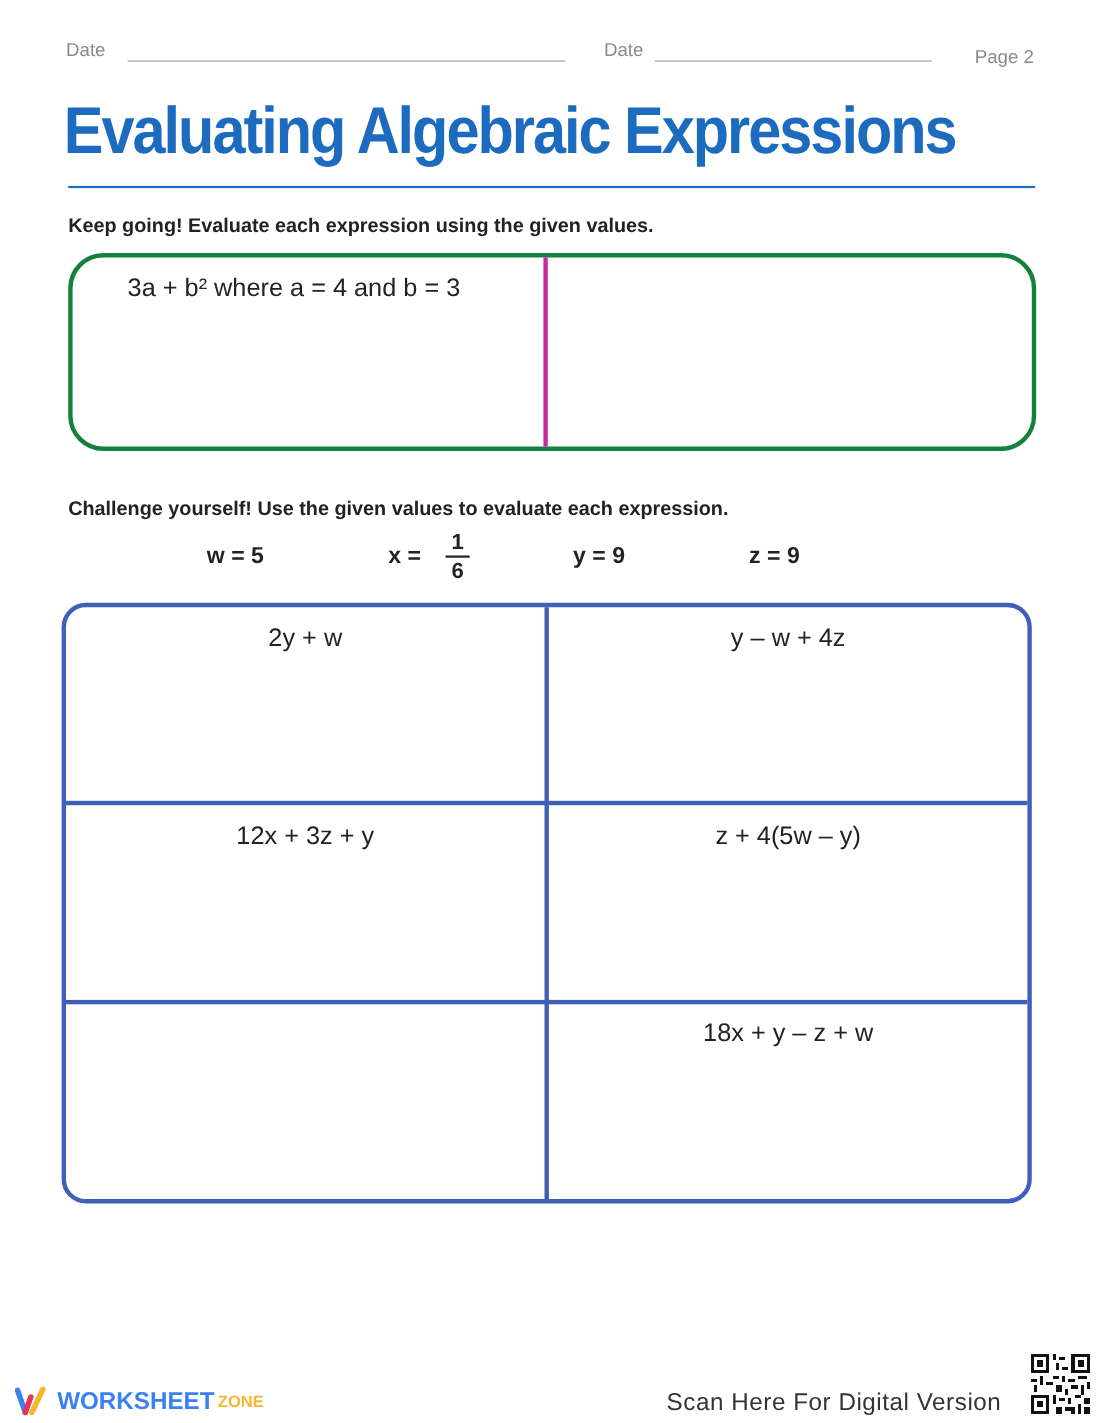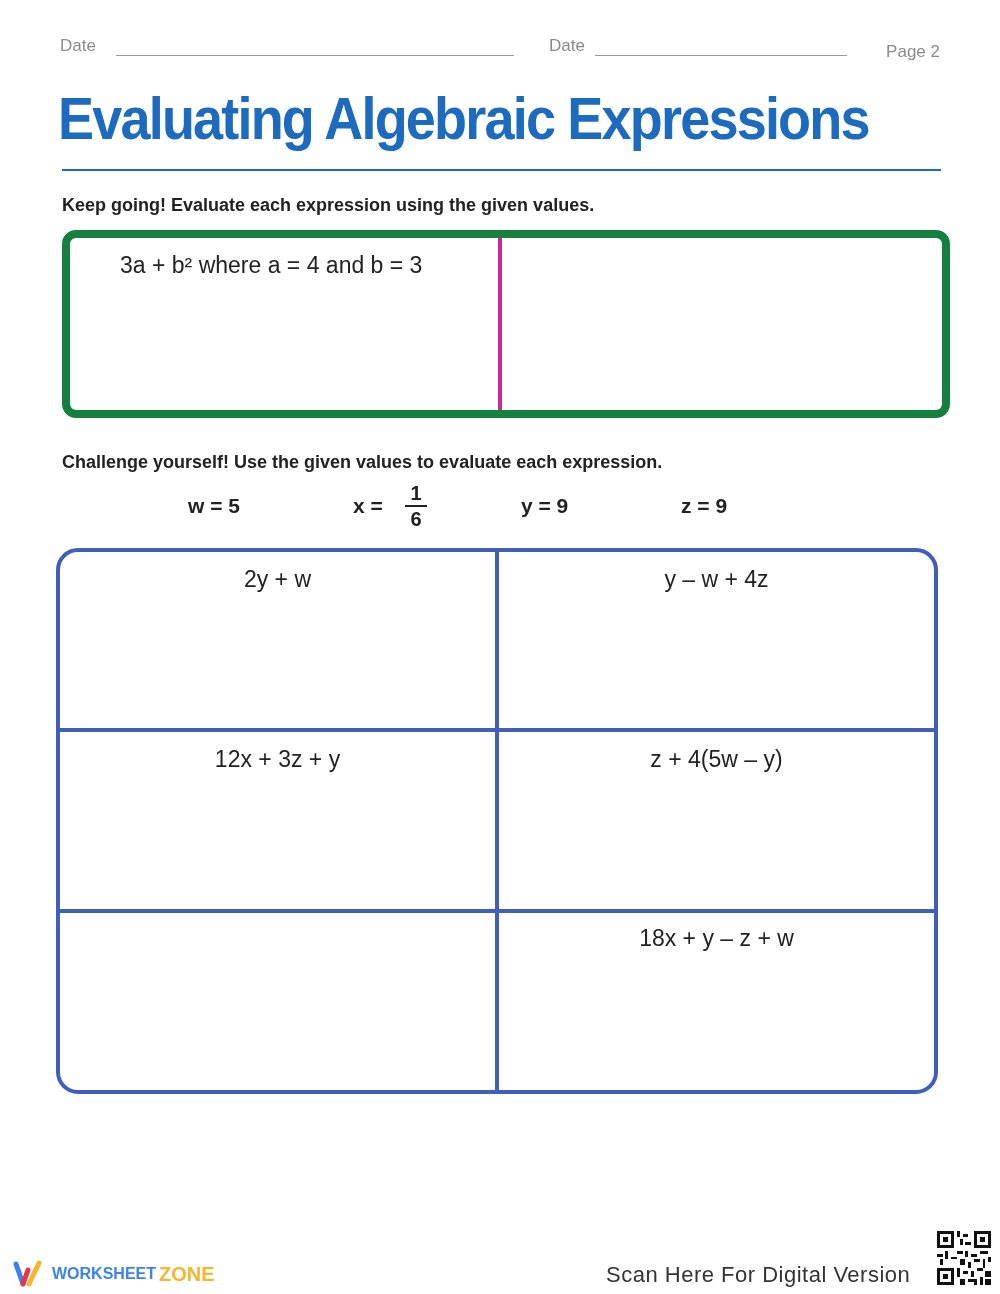--- a/index.html
+++ b/index.html
@@ -12,21 +12,21 @@
     .hdr-date-line { position: absolute; left: 535px; top: 19px; width: 252px; border-bottom: 1px solid #9a9a9a; }
     .hdr-page { position: absolute; right: 0; top: 6px; }
 
     .title { position: absolute; top: 84px; left: 58px; font-size: 60px; font-weight: bold; color: #1d6bbf; letter-spacing: -2px; transform: scaleX(0.9); transform-origin: left top; white-space: nowrap; font-family: "Liberation Sans", sans-serif; }
     .title-rule { position: absolute; top: 169px; left: 62px; width: 879px; height: 2px; background: #1d6bbf; }
 
     .instruction { position: absolute; left: 62px; font-size: 18px; font-weight: bold; color: #222; white-space: nowrap; }
     .instr-1 { top: 195px; }
     .instr-2 { top: 452px; }
 
-    .box-pink { position: absolute; left: 62px; top: 230px; width: 872px; height: 172px; border: 8px solid #15803d; border-radius: 14px; }
+    .box-pink { position: absolute; left: 62px; top: 230px; width: 872px; height: 172px; border: 4px solid #15803d; border-radius: 32px; }
     .box-pink .divider { position: absolute; left: 428px; top: 0; bottom: 0; width: 4px; background: #c72a9a; }
 
     .expr { position: absolute; font-size: 23px; color: #222; white-space: nowrap; font-family: "Liberation Sans", sans-serif; }
 
     .pink-expr-1 { left: 50px; top: 14px; }
     .pink-expr-2 { left: 502px; top: 14px; }
 
     .values-row { position: absolute; top: 482px; left: 0; width: 992px; height: 50px; font-size: 21px; font-weight: bold; }
     .val { position: absolute; top: 12px; white-space: nowrap; }
     .val-w { left: 188px; }
@@ -42,22 +42,22 @@
     .box-blue .vdiv { position: absolute; left: 435px; top: 0; bottom: 0; width: 4px; background: #3f5fb8; }
     .box-blue .hdiv { position: absolute; left: 0; right: 0; height: 4px; background: #3f5fb8; }
     .hdiv-1 { top: 176px; }
     .hdiv-2 { top: 357px; }
 
     .cell { position: absolute; width: 435px; height: 176px; }
     .cell .expr { position: absolute; top: 14px; left: 0; width: 100%; text-align: center; }
 
     .footer-logo { position: absolute; left: 12px; top: 1258px; height: 32px; display: flex; align-items: center; }
     .logo-mark { width: 34px; height: 30px; margin-right: 6px; }
-    .logo-text-1 { font-size: 16px; font-weight: bold; color: #3b82f0; letter-spacing: 0px; }
-    .logo-text-2 { font-size: 20px; font-weight: bold; color: #f5b730; margin-left: 3px; }
+    .logo-text-1 { font-size: 22px; font-weight: bold; color: #3b82f0; letter-spacing: 0px; }
+    .logo-text-2 { font-size: 15px; font-weight: bold; color: #f5b730; margin-left: 3px; }
 
     .scan-text { position: absolute; left: 590px; top: 1262px; font-size: 22px; color: #333; white-space: nowrap; letter-spacing: 0.5px; margin-left: 16px; }
     .qr { position: absolute; left: 934px; top: 1228px; width: 60px; height: 60px; background: #fff; }
   </style>
 </head>
 <body>
 
 <div class="header-row">
   <span class="hdr-name">Date</span>
   <div class="hdr-name-line"></div>

